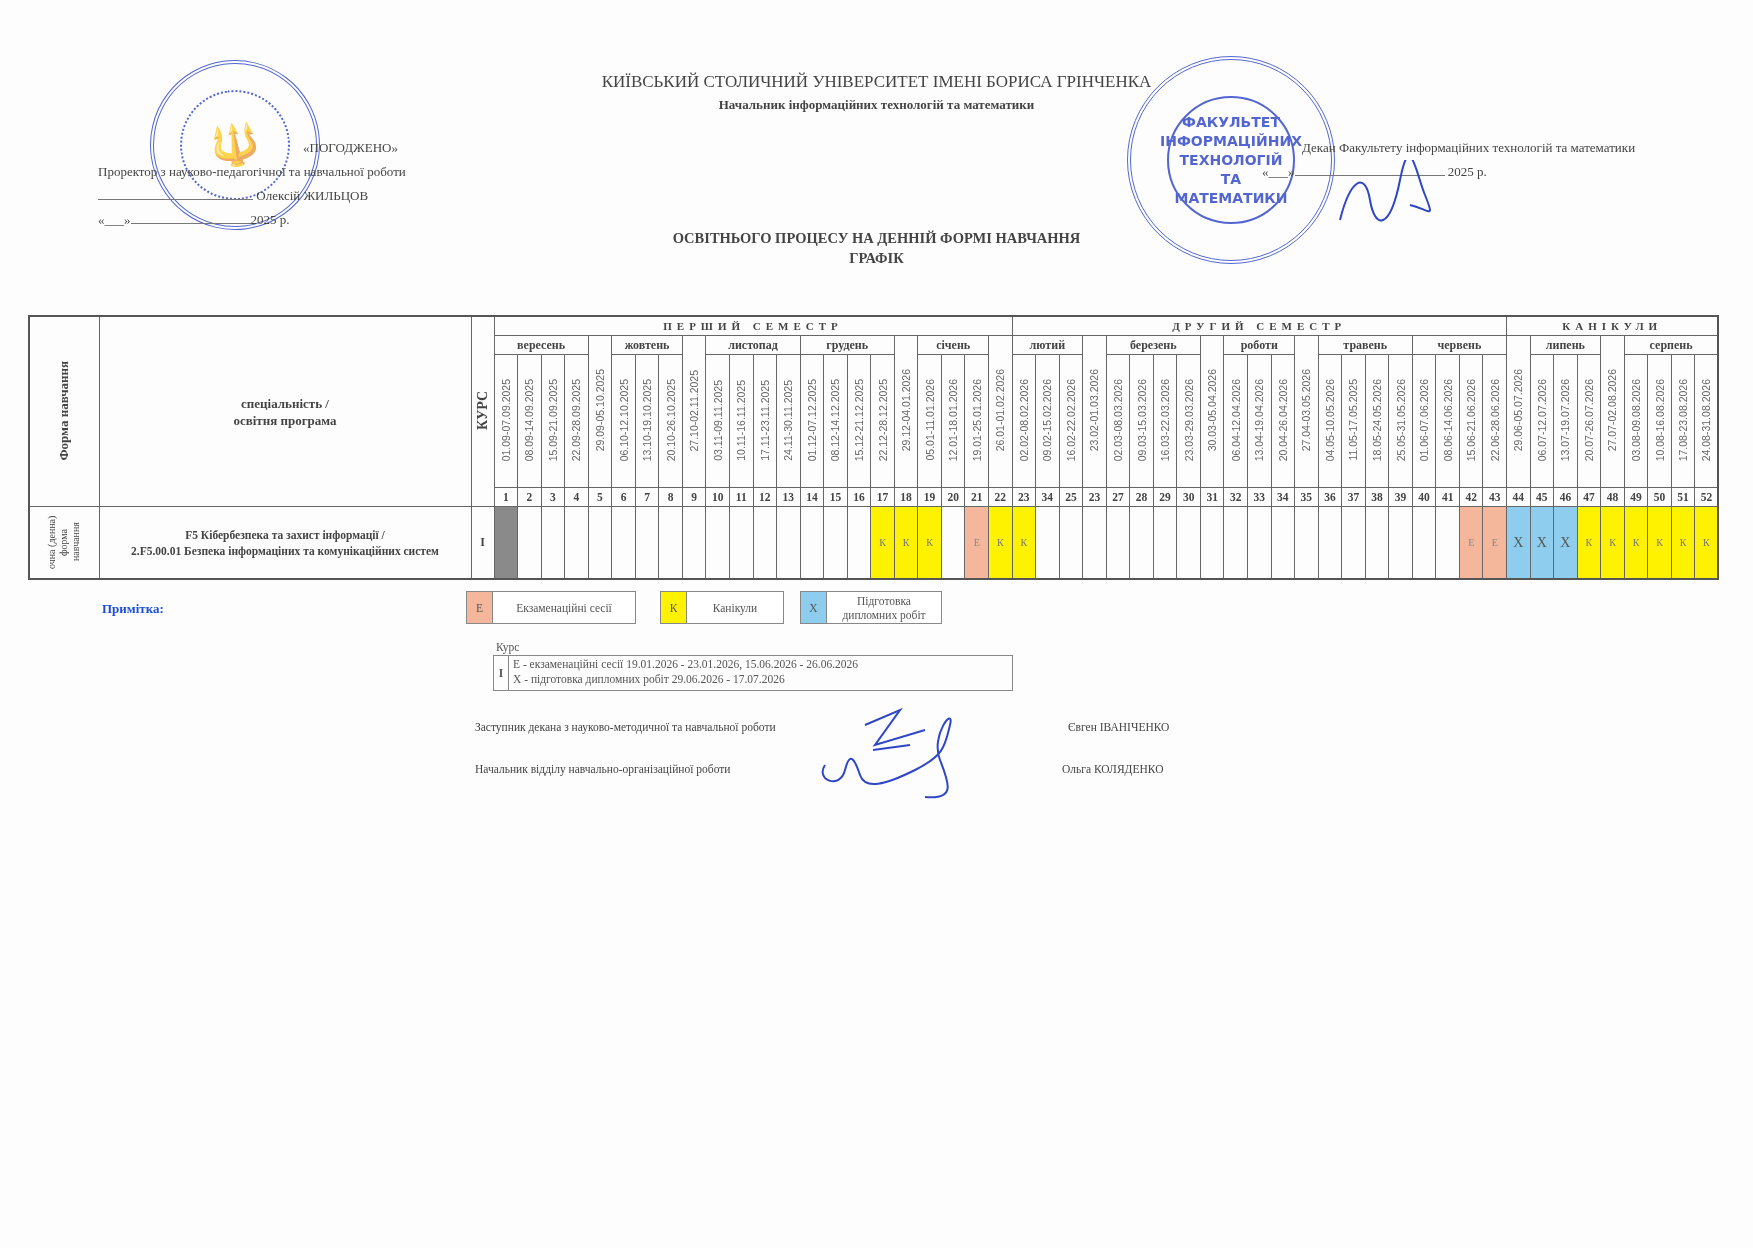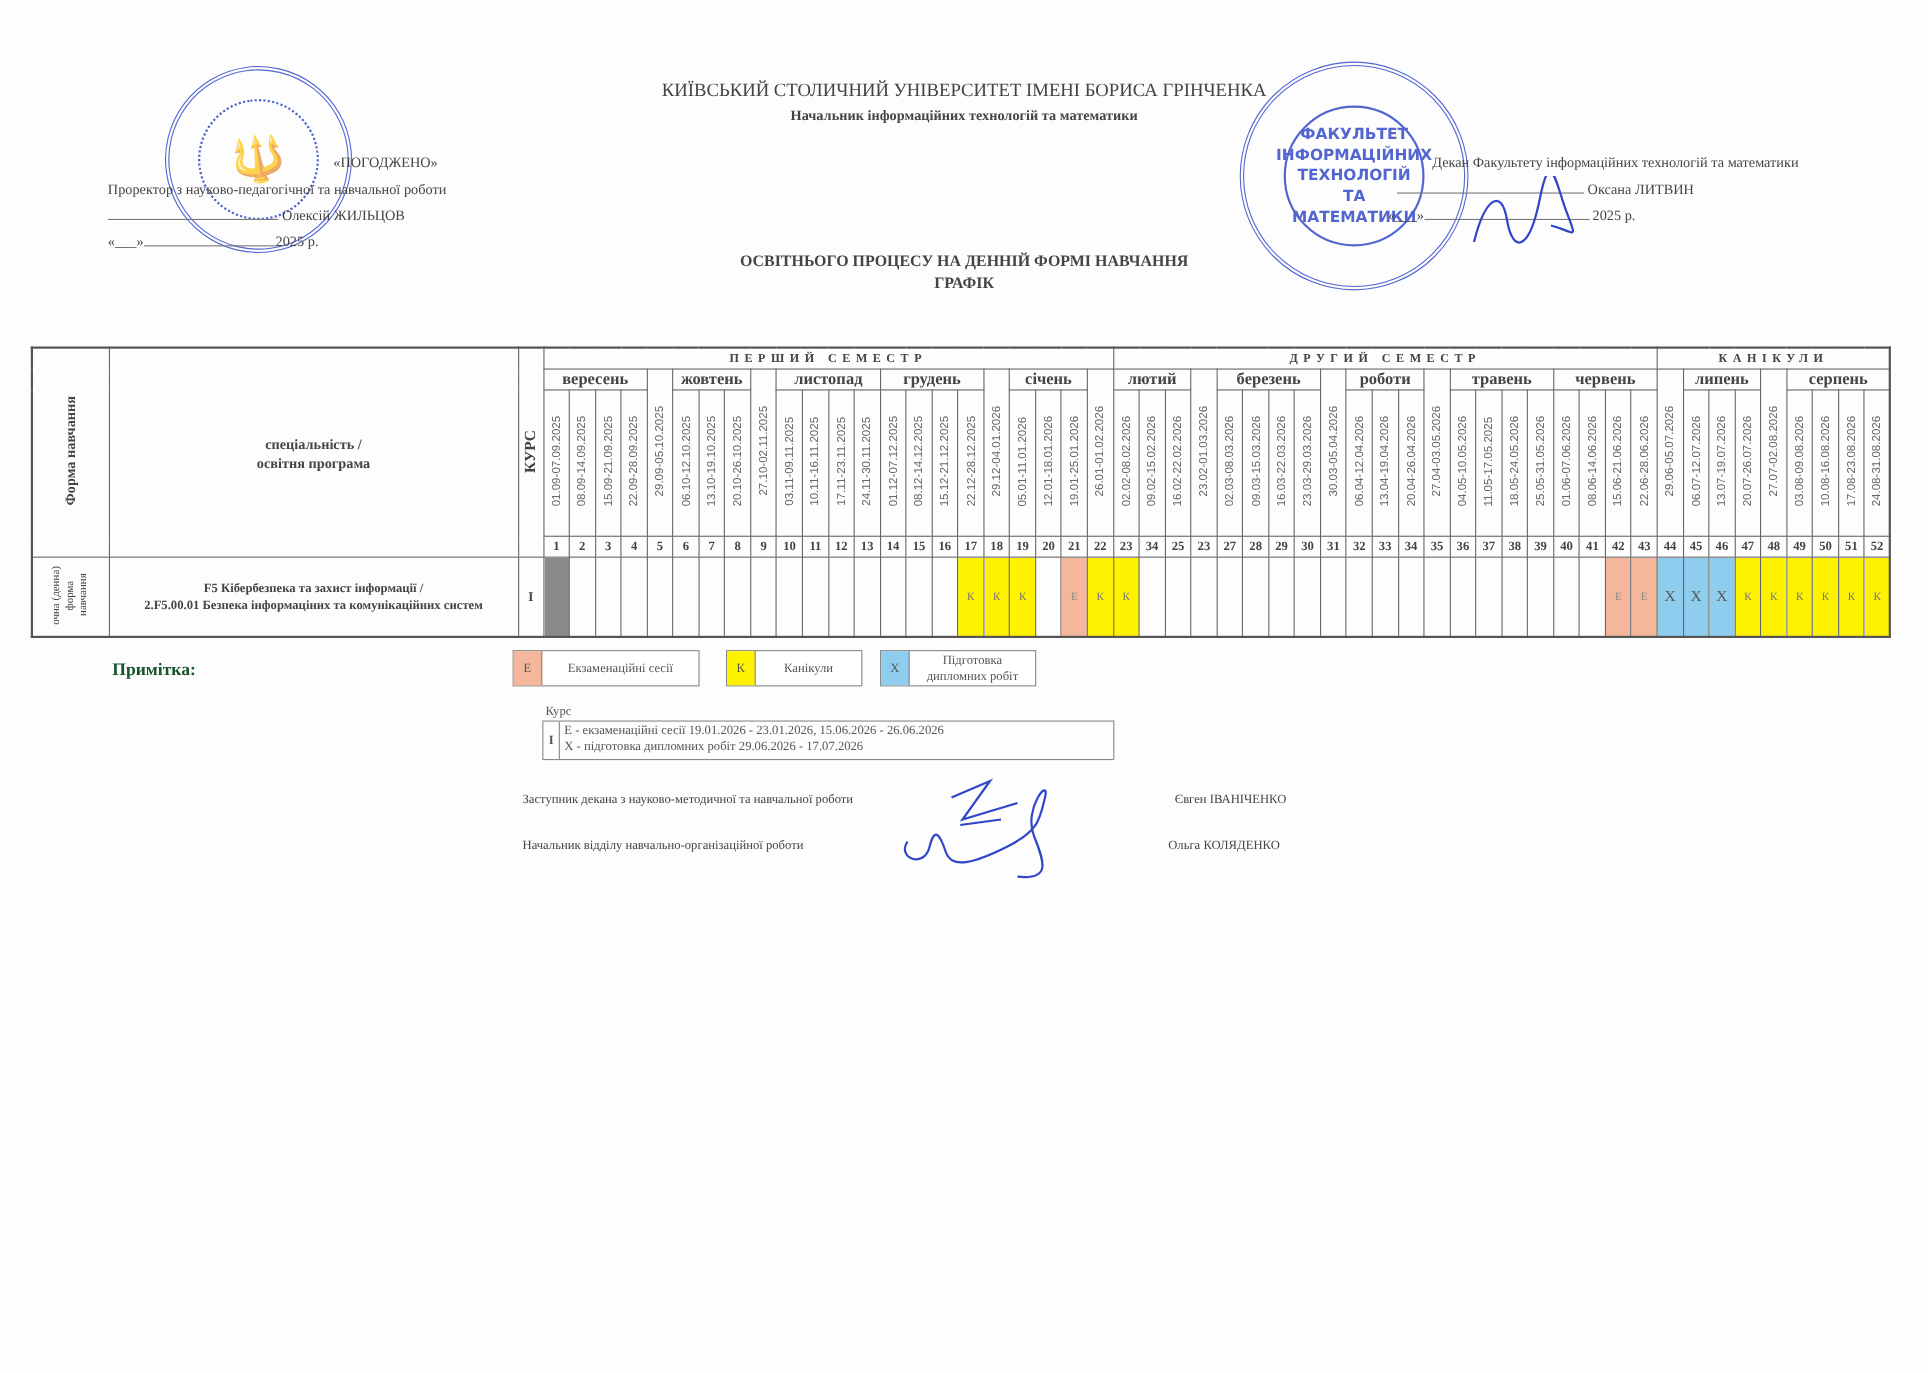--- a/index.html
+++ b/index.html
@@ -14,32 +14,32 @@
 
   .stamp { border-radius:50%; border:4px double #2e46c7; color:#2e46c7; opacity:.82;
            display:flex; align-items:center; justify-content:center; text-align:center;
            font-family:"DejaVu Sans", sans-serif; font-weight:bold; box-sizing:border-box; }
   .stamp .inner { border:2px solid #2e46c7; border-radius:50%; display:flex; align-items:center; justify-content:center; box-sizing:border-box; }
 
   table.sched { position:absolute; left:28px; top:315px; border-collapse:collapse; table-layout:fixed;
                 border:2px solid #555; font-size:11px; color:#444; }
   table.sched td { border:1px solid #666; padding:0; text-align:center; vertical-align:middle; overflow:hidden; }
   .sem-cell { height:18px; font-weight:bold; letter-spacing:5px; font-size:11px; }
-  .month-cell { height:18px; font-weight:bold; font-size:15px; }
+  .month-cell { height:18px; font-weight:bold; font-size:12px; }
   .date-cell { height:132px; }
   .date-cell span { display:inline-block; writing-mode:vertical-rl; transform:rotate(180deg); font-family:"Liberation Sans", sans-serif; font-size:10.5px; color:#666; white-space:nowrap; }
   .num-cell { height:18px; font-weight:bold; font-size:11.5px; }
   .data-cell { height:71px; font-size:10px; }
   .vert { writing-mode:vertical-rl; transform:rotate(180deg); display:inline-block; white-space:nowrap; }
   .c-gray { background:#8a8a8a; }
   .c-K { background:#fff200; color:#777; }
   .c-E { background:#f4b79b; color:#888; }
   .c-X { background:#8fcdee; color:#555; font-size:14px; }
 
-  .note-label { left:102px; top:601px; font-size:16px; font-weight:bold; color:#14532d; }
+  .note-label { left:102px; top:601px; font-size:13px; font-weight:bold; color:#1d4ed8; }
   .legend-box { position:absolute; top:591px; height:31px; border:1px solid #888; display:flex; background:#fff; font-size:11.5px; color:#555; }
   .legend-box .sw { width:25px; border-right:1px solid #888; display:flex; align-items:center; justify-content:center; }
   .legend-box .lbl { flex:1; display:flex; align-items:center; justify-content:center; text-align:center; line-height:14px; padding:0 4px; }
   .kurs-label { left:496px; top:641px; font-size:11.5px; color:#555; }
   .kurs-box { position:absolute; left:493px; top:655px; width:518px; height:34px; border:1px solid #888; display:flex; font-size:11.5px; color:#555; }
   .kurs-box .k { width:14px; border-right:1px solid #888; display:flex; align-items:center; justify-content:center; font-weight:bold; }
   .kurs-box .lines { padding:1px 4px; line-height:15px; }
   .sig { font-size:11.5px; color:#444; }
 </style>
 </head>
@@ -65,21 +65,20 @@
   <div class="inner" style="width:128px; height:128px; font-size:14px; line-height:19px; flex-direction:column;">
     <div>ФАКУЛЬТЕТ</div>
     <div>ІНФОРМАЦІЙНИХ</div>
     <div>ТЕХНОЛОГІЙ ТА</div>
     <div>МАТЕМАТИКИ</div>
   </div>
 </div>
 
 <div class="abs approval" style="left:1270px; top:136px; width:380px;">
   <div style="margin-left:32px;">Декан Факультету інформаційних технологій та математики</div>
-  <div><span class="line" style="width:170px;"></span> <span>Оксана ЛИТВИН</span></div>
   <div style="margin-left:-8px;"><span>«___»</span><span class="line" style="width:150px;"></span> <span>2025 р.</span></div>
 </div>
 
 <svg class="abs" style="left:1330px; top:160px;" width="110" height="80" viewBox="0 0 110 80">
   <path d="M10 60 C20 20, 35 10, 40 40 S60 70, 70 20 S85 10, 95 35 S100 50, 80 45" stroke="#2e46c7" stroke-width="2" fill="none"></path>
 </svg>
 
 <div class="abs doc-title">
   <div>ОСВІТНЬОГО ПРОЦЕСУ НА ДЕННІЙ ФОРМІ НАВЧАННЯ</div>
   <div>ГРАФІК</div>

